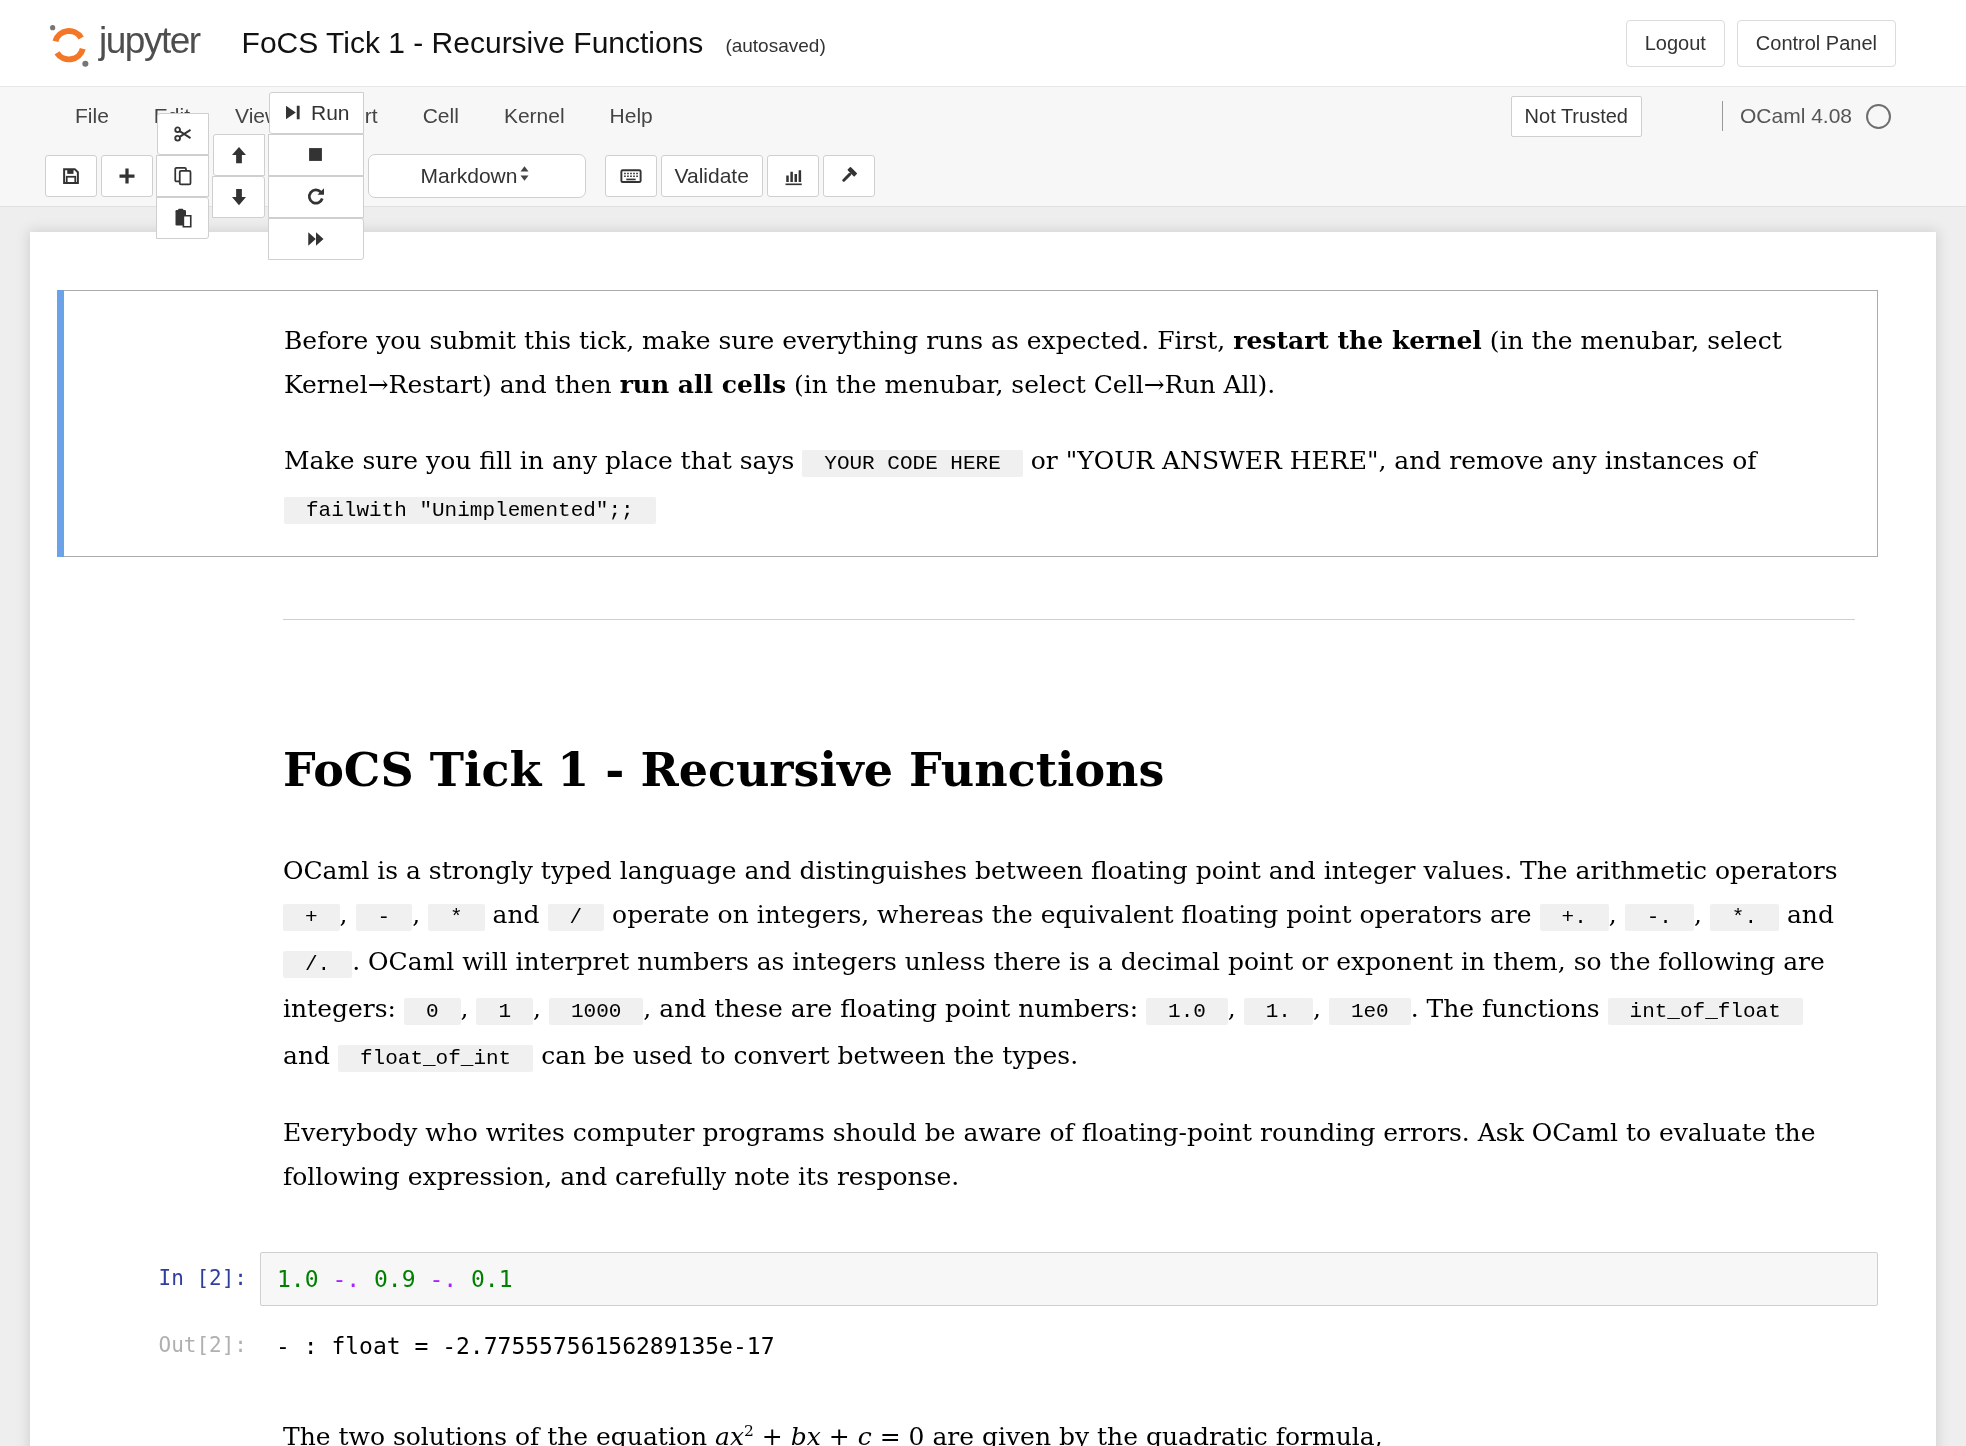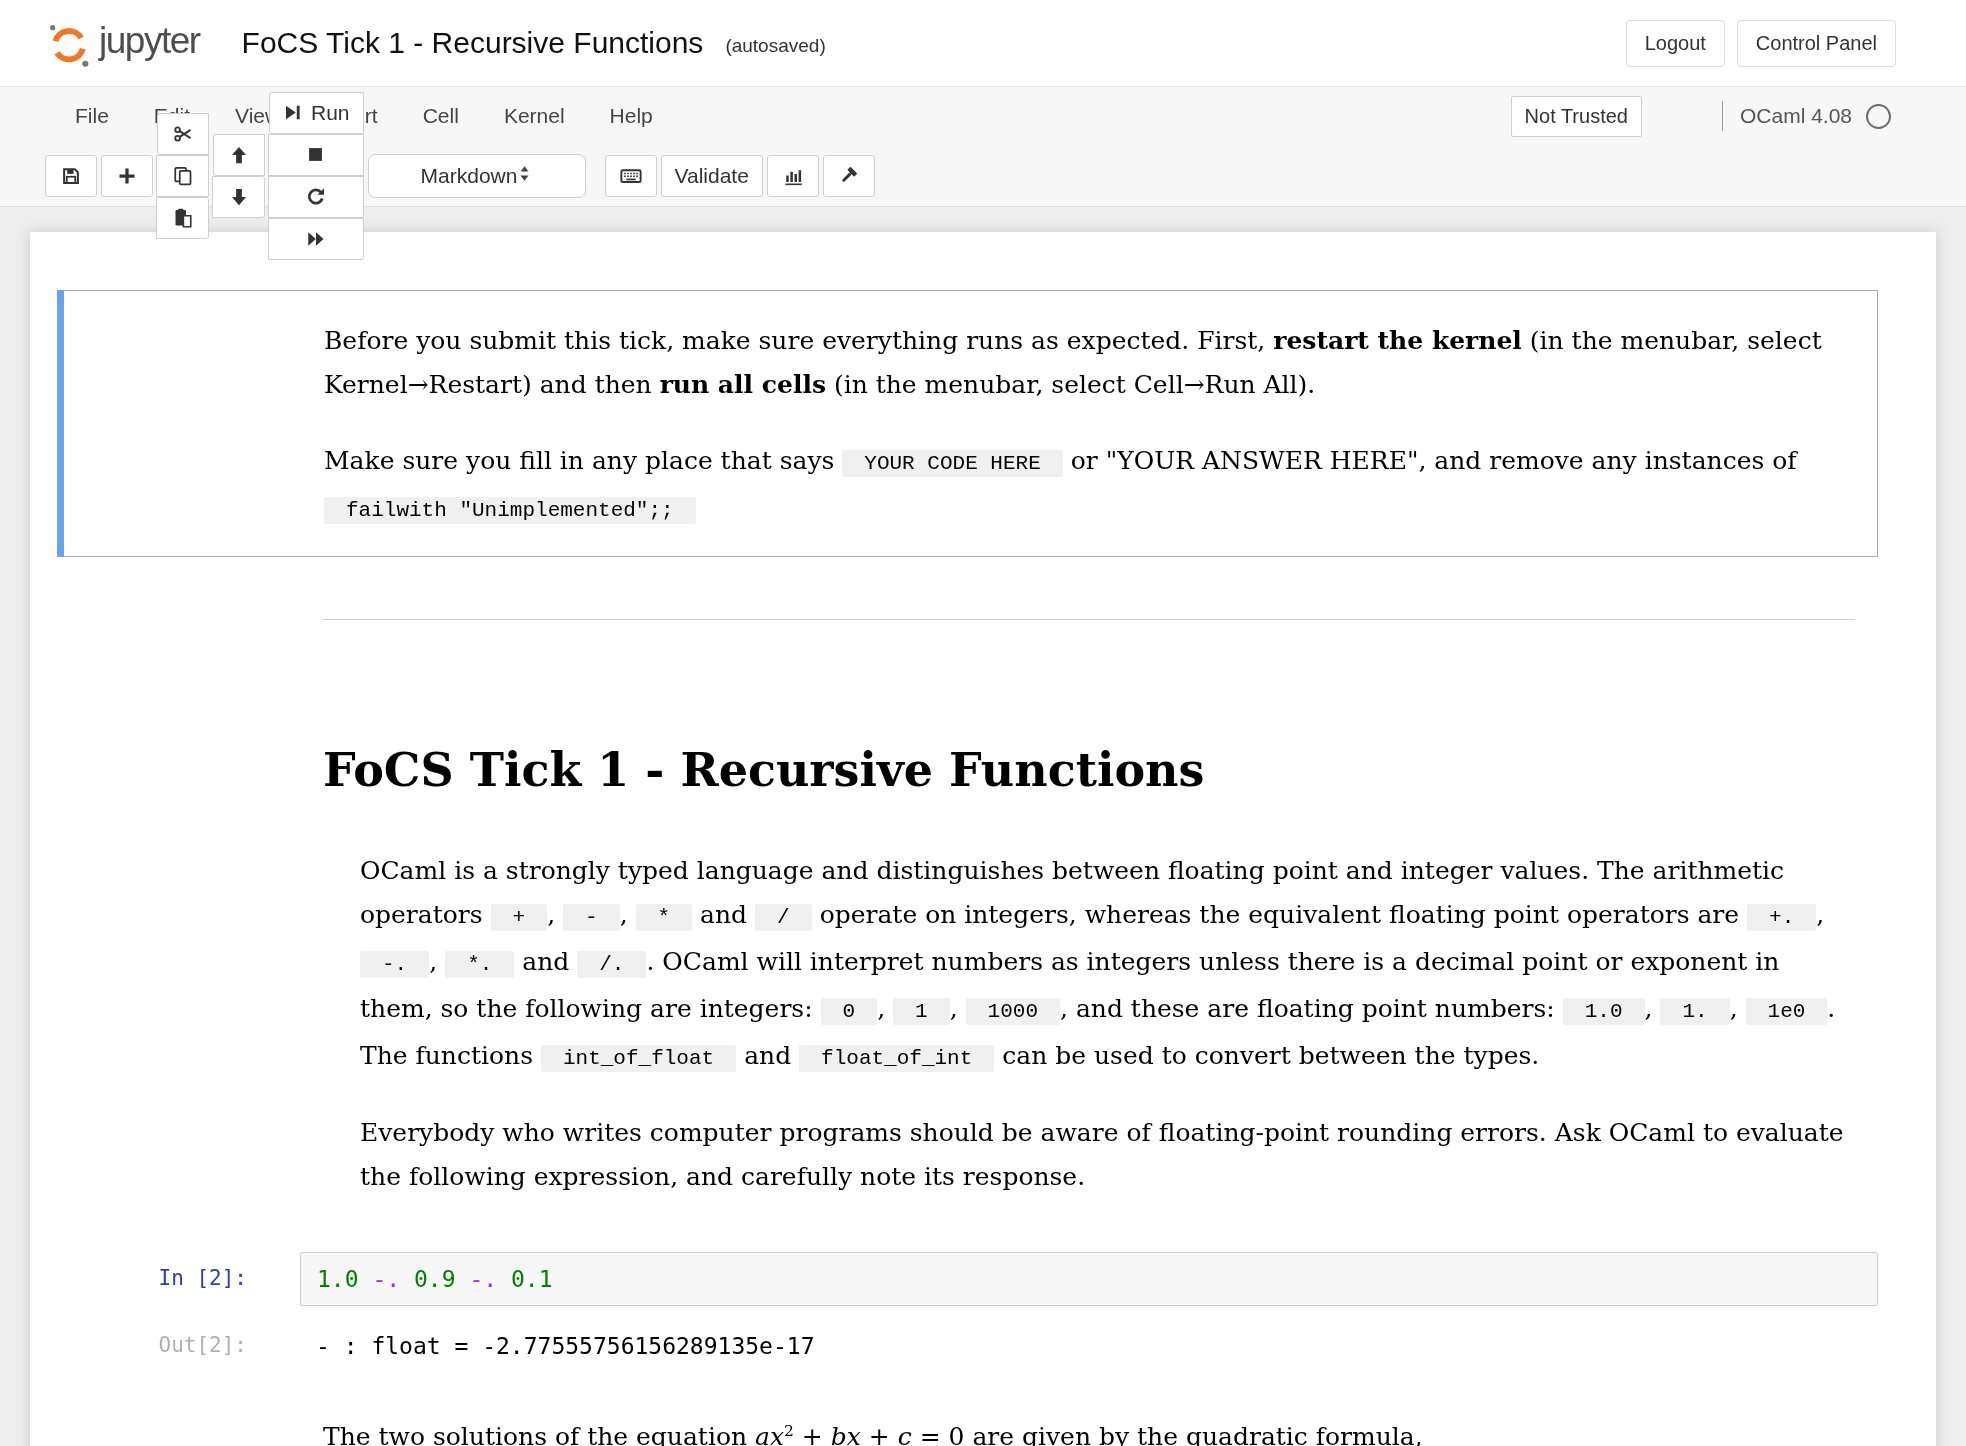--- a/index.html
+++ b/index.html
@@ -40,37 +40,37 @@
   .run-label{font-size:21px;color:#333;margin-left:9px;}
   .cell-type-dd{height:44px;width:218px;background:#fff;border:1px solid #cfcfcf;border-radius:7px;
                 display:flex;align-items:center;justify-content:center;padding:0 14px;margin-right:19px;
                 font-size:21px;color:#333;cursor:pointer;box-sizing:border-box;}
 
   
   .nb-body{height:1239px;background:#eee;padding:25px 30px 0;box-sizing:border-box;}
   .nb-container{background:#fff;min-height:1300px;box-shadow:0 0 12px 1px rgba(87,87,87,.2);
                 padding:58px 58px 0 27px;box-sizing:border-box;}
 
-  .cell{display:flex;position:relative;gap:40px;}
+  .cell{display:flex;position:relative;}
   .prompt{width:203px;flex:none;text-align:right;font-family:"DejaVu Sans Mono",monospace;
           font-size:21px;padding-right:13px;box-sizing:border-box;}
   .md-body{flex:1;padding:0 23px;font-family:"DejaVu Serif",serif;font-size:25px;line-height:44px;color:#000;}
   .md-body p{margin:0 0 32px;}
   .md-body p:last-child{margin-bottom:0;}
 
   .cell.selected{border:1px solid #ababab;padding:28px 0 23px;}
   .selbar{position:absolute;left:-1px;top:-1px;bottom:-1px;width:7px;background:var(--accent_selected_cell);}
 
   .hr-cell{margin-top:62px;}
   .hr-cell hr{border:none;border-top:1px solid #cfcfcf;margin:0;}
 
   .main-md{margin-top:124px;}
   .md-body h1{font-family:"DejaVu Serif",serif;font-size:46px;font-weight:700;line-height:1.15;
               margin:0 0 52px;color:#000;}
-  .main-md .md-body p{margin-bottom:30px;margin-left:37px;}
+  .main-md .md-body p{margin-bottom:30px;}
 
   .code-cell{margin-top:23px;}
   .in-prompt{color:var(--in_prompt);padding-top:14px;}
   .input-box{flex:1;background:#f7f7f7;border:1px solid #cfcfcf;border-radius:2px;padding:12px 16px;
              font-family:"DejaVu Sans Mono",monospace;font-size:23px;line-height:28px;box-sizing:border-box;}
   .output-row{margin-top:24px;}
   .out-prompt{color:var(--out_prompt);padding-top:3px;}
   .output-text{flex:1;padding:3px 16px 0;font-family:"DejaVu Sans Mono",monospace;font-size:23px;color:#000;}
 
   .quad-cell{margin-top:56px;}

